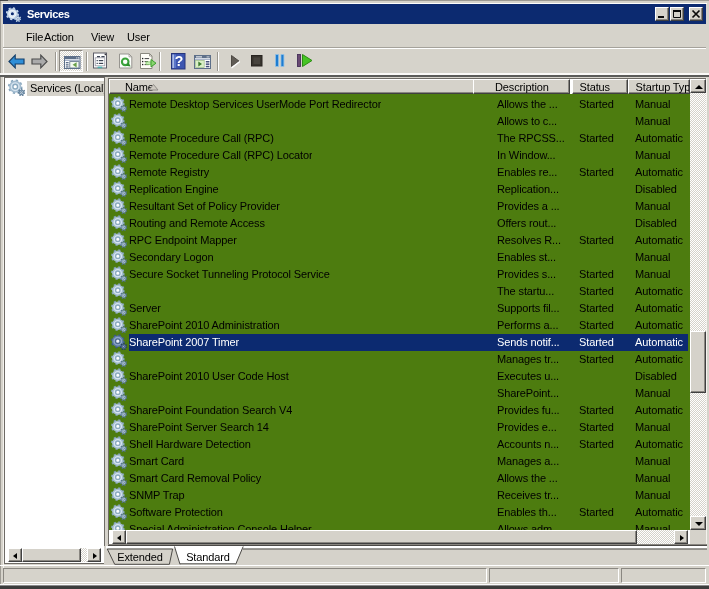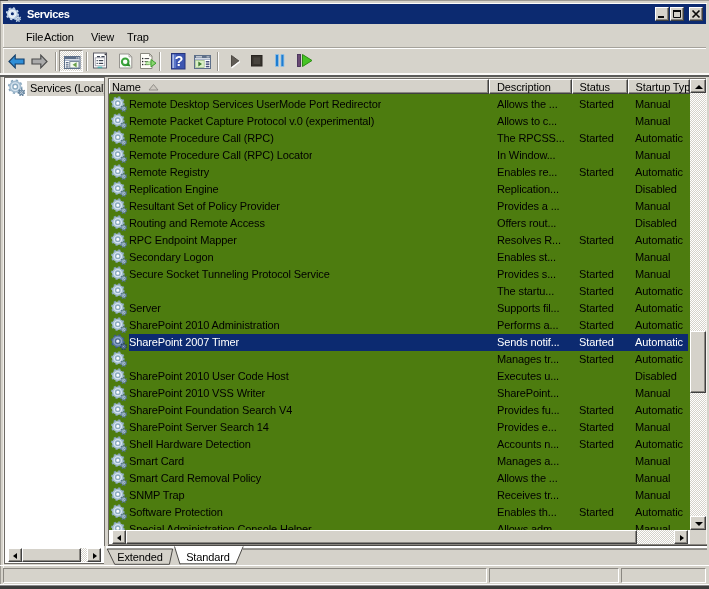--- a/index.html
+++ b/index.html
@@ -41,21 +41,21 @@
 .arr{position:absolute;width:0;height:0}
 
 #lv-border-t{left:108px;top:78px;width:599px;height:1px;background:#6e6b66}
 #lv-border-l{left:108px;top:78px;width:1px;height:468px;background:#6e6b66}
 #lv-border-r{left:706px;top:78px;width:1px;height:468px;background:#f4f2ee}
 #lv-bg{left:109px;top:79px;width:597px;height:466px;background:#fff}
 
 #hdr{left:109px;top:79px;width:581px;height:15px}
 .hc{position:absolute;top:0;height:15px;background:#d5d2ca;border-top:1px solid #fff;border-left:1px solid #fff;
   border-right:1px solid #404040;border-bottom:1px solid #404040;box-shadow:inset -1px -1px 0 #8a8781;box-sizing:border-box;
-  line-height:14px;padding-left:2px;overflow:hidden;white-space:nowrap}
+  line-height:14px;padding-left:15px;overflow:hidden;white-space:nowrap}
 
 #rows{left:109px;top:94px;width:581px;height:436px;overflow:hidden;background:#4d7c0f}
 .row{position:absolute;left:0;width:581px;height:17px;line-height:17px;white-space:nowrap}
 .row .gi{position:absolute;left:2px;top:0px}
 .row .c0{position:absolute;left:20px}
 .row .c1{position:absolute;left:388px}
 .row .c2{position:absolute;left:470px}
 .row .c3{position:absolute;left:526px}
 .row span{position:absolute;overflow:hidden}
 .selbar{position:absolute;left:20px;top:0;width:559px;height:17px;background:#0c2a70}
@@ -123,21 +123,21 @@
       <path d="M2.5 3.5 h7 v6 h-7 Z" fill="none" stroke="#0a0a0a"></path>
       <rect x="2" y="2" width="8" height="2" fill="#0a0a0a"></rect>
     </svg></div>
 <div class="a wbtn" id="b-cls"><svg width="12" height="12">
       <path d="M2.5 2.5 L9.5 9.5 M9.5 2.5 L2.5 9.5" stroke="#0a0a0a" stroke-width="1.7"></path>
     </svg></div>
 
 <div class="a mi" style="left:26px">File</div>
 <div class="a mi" style="left:44px">Action</div>
 <div class="a mi" style="left:91px">View</div>
-<div class="a mi" style="left:127px">Trap</div>
+<div class="a mi" style="left:127px">User</div>
 <div class="a" id="etch1a"></div>
 <div class="a" id="etch1b"></div>
 
 <div class="a" id="pressed"></div>
 <svg class="a" style="left:8px;top:54px" width="17" height="15" viewBox="0 0 17 15">
   <path d="M7.2 1.2 L1 7.5 L7.2 13.8 L7.2 10 L16 10 L16 5 L7.2 5 Z" fill="#2f8fd8" stroke="#17406b" stroke-width="1.2"></path>
 </svg>
 <svg class="a" style="left:31px;top:54px" width="17" height="15" viewBox="0 0 17 15">
   <path d="M9.8 1.2 L16 7.5 L9.8 13.8 L9.8 10 L1 10 L1 5 L9.8 5 Z" fill="#ababab" stroke="#4d4d4d" stroke-width="1.2"></path>
 </svg>
@@ -246,39 +246,38 @@
 <div class="a" id="lv-bg"></div>
 <div class="a" id="lv-border-t"></div>
 <div class="a" id="lv-border-l"></div>
 <div class="a" id="lv-border-r"></div>
 <div class="a" id="hdr">
   <div class="hc" style="left:0;width:380px">Name
     <svg style="position:absolute;left:38px;top:3px" width="11" height="8">
         <path d="M5.5 1.5 L10 7 L1 7 Z" fill="#cdc9c1" stroke="#8a8781" stroke-width=".9"></path>
       </svg>
   </div>
-  <div class="hc" style="left:380px;width:83px;padding-left:7px">Description</div>
+  <div class="hc" style="left:364px;width:97px;padding-left:21px">Description</div>
   <div class="hc" style="left:463px;width:56px;padding-left:6.5px">Status</div>
   <div class="hc" style="left:519px;width:62px;padding-left:6.5px">Startup Type</div>
 </div>
 <div class="a" id="rows">
 <div class="row" style="top:2px">
       <svg class="gi" width="16" height="16">
         <use href="#gear"></use>
       </svg>
       <span class="c0">Remote Desktop Services UserMode Port Redirector</span>
       <span class="c1">Allows the ...</span>
       <span class="c2">Started</span>
       <span class="c3">Manual</span>
     </div>
 <div class="row" style="top:19px">
       <svg class="gi" width="16" height="16">
         <use href="#gear"></use>
       </svg>
-      <span class="c0">Remote Packet Capture Protocol v.0 (experimental)</span>
       <span class="c1">Allows to c...</span>
       <span class="c2"></span>
       <span class="c3">Manual</span>
     </div>
 <div class="row" style="top:36px">
       <svg class="gi" width="16" height="16">
         <use href="#gear"></use>
       </svg>
       <span class="c0">Remote Procedure Call (RPC)</span>
       <span class="c1">The RPCSS...</span>
@@ -407,21 +406,20 @@
       </svg>
       <span class="c0">SharePoint 2010 User Code Host</span>
       <span class="c1">Executes u...</span>
       <span class="c2"></span>
       <span class="c3">Disabled</span>
     </div>
 <div class="row" style="top:291px">
       <svg class="gi" width="16" height="16">
         <use href="#gear"></use>
       </svg>
-      <span class="c0">SharePoint 2010 VSS Writer</span>
       <span class="c1">SharePoint...</span>
       <span class="c2"></span>
       <span class="c3">Manual</span>
     </div>
 <div class="row" style="top:308px">
       <svg class="gi" width="16" height="16">
         <use href="#gear"></use>
       </svg>
       <span class="c0">SharePoint Foundation Search V4</span>
       <span class="c1">Provides fu...</span>

